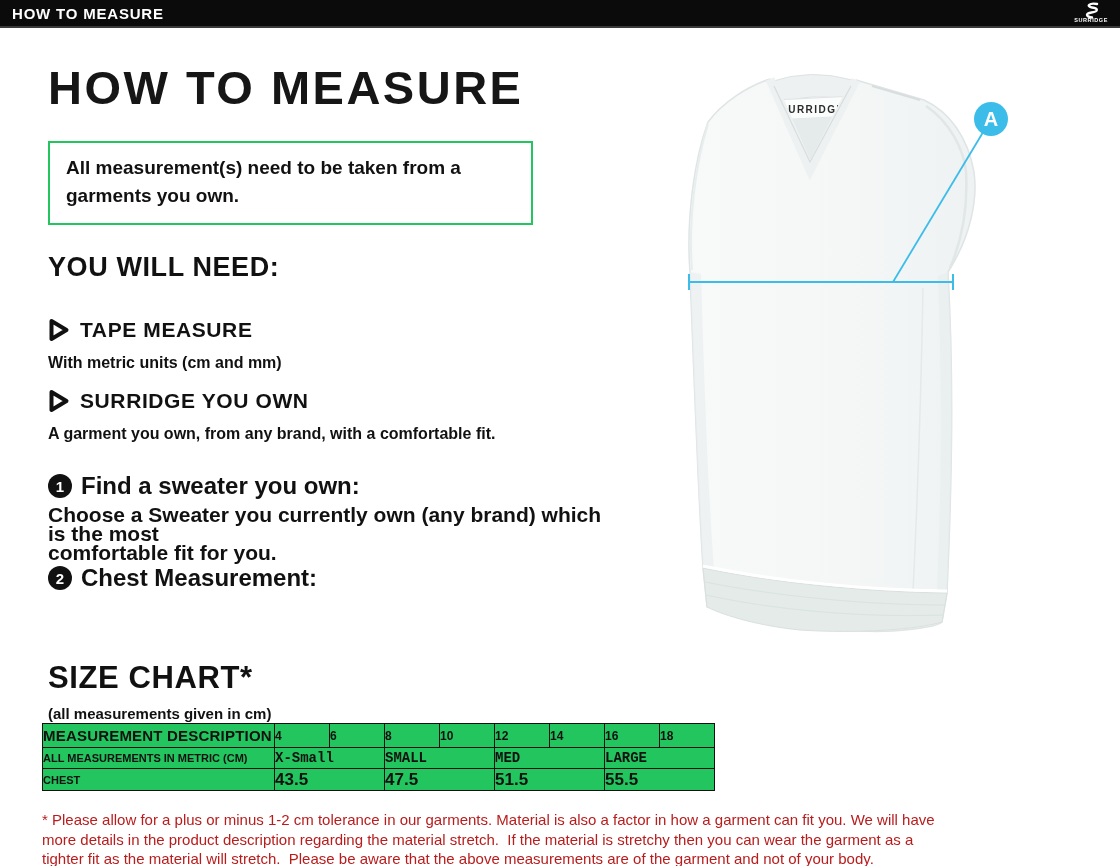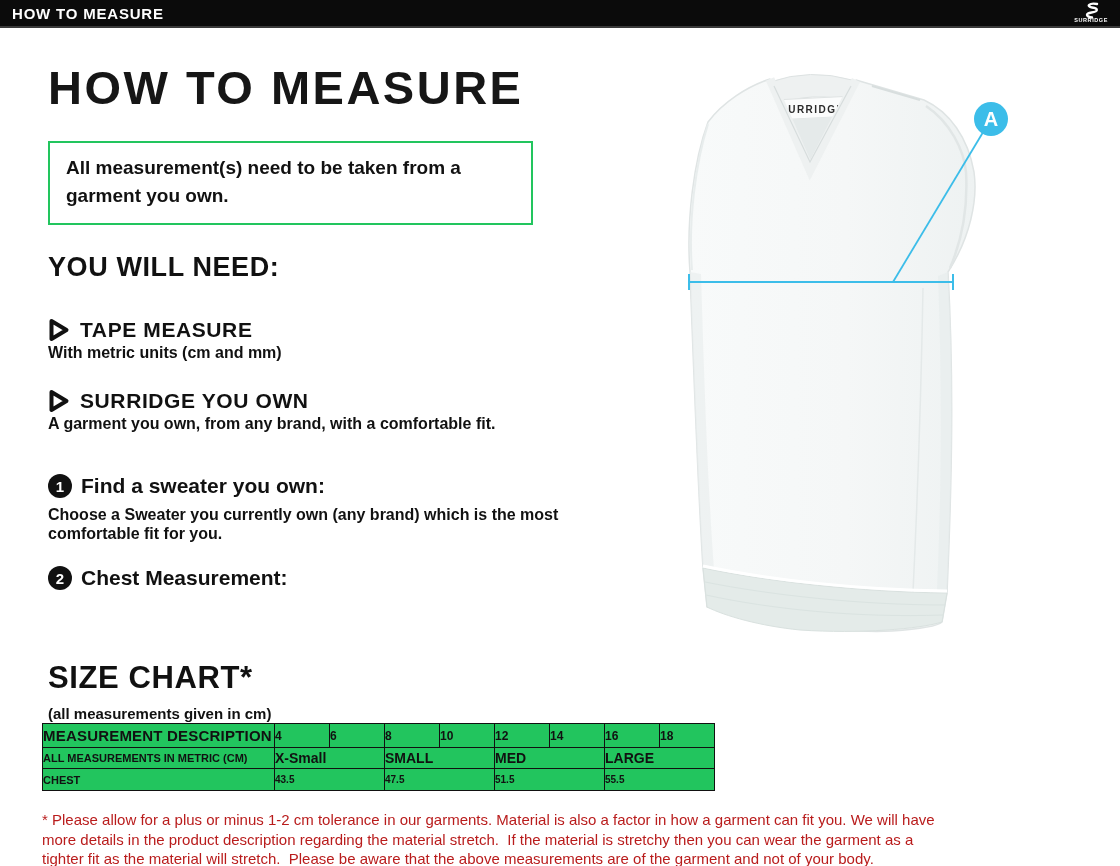--- a/index.html
+++ b/index.html
@@ -21,47 +21,47 @@
             border:2px solid #22c55e;padding:11px 16px 13px 16px;}
   .note-line{font-size:19px;font-weight:bold;line-height:28px;}
 
   .ywn-heading{position:absolute;left:48px;top:252px;margin:0;font-size:27px;font-weight:bold;
                letter-spacing:0.6px;}
 
   .need-item{position:absolute;left:48px;}
   #need-0{top:318px;} #need-1{top:389px;}
   .need-head{display:flex;align-items:center;gap:10px;height:24px;}
   .need-title{font-size:21px;font-weight:bold;letter-spacing:0.6px;}
-  .need-sub{font-size:16px;font-weight:bold;margin-top:2px;}
+  .need-sub{font-size:16px;font-weight:bold;margin-top:12px;}
 
   .step{position:absolute;left:48px;width:575px;}
   #step-0{top:474px;} #step-1{top:566px;}
   .step-head{display:flex;align-items:center;gap:9px;height:24px;}
   .step-num{width:24px;height:24px;border-radius:50%;background:#111;color:#fff;font-size:15px;
             font-weight:bold;display:flex;align-items:center;justify-content:center;flex:0 0 auto;}
-  .step-title{font-size:21px;font-weight:bold;text-align:right;}
+  .step-title{font-size:24px;font-weight:bold;text-align:right;}
   .step-body{margin-top:7px;}
-  .step-body-line{font-size:16px;font-weight:bold;line-height:19px;white-space:pre-wrap;}
+  .step-body-line{font-size:21px;font-weight:bold;line-height:19px;white-space:pre-wrap;}
 
   .size-chart-head{position:absolute;left:48px;top:660px;display:flex;align-items:baseline;gap:9px;flex-direction:column;}
   .sc-title{font-size:31px;font-weight:bold;letter-spacing:0.6px;}
   .sc-sub{font-size:15px;font-weight:bold;}
 
   table.size-table{position:absolute;left:42px;top:723px;border-collapse:collapse;}
   table.size-table td{border:1.5px solid #111;padding:0;text-align:left;vertical-align:middle;
                       background:#22c55e;}
   td.col0{width:231px;text-align:left;padding-left:4px;}
   td.size-col{width:54px;}
   tr.r1 td{height:23px;} tr.r2 td{height:20px;} tr.r3 td{height:21px;}
   tr.r1 td.col0{font-size:15px;font-weight:bold;letter-spacing:0.2px;}
   tr.r1 td.size-col{font-size:12px;font-weight:bold;}
   tr.r2 td.col0{font-size:11px;font-weight:bold;}
-  tr.r2 td.group-col{font-size:14px;font-weight:bold;}
+  tr.r2 td.group-col{font-size:14px;font-weight:bold;font-family:Liberation Mono, monospace;}
   tr.r3 td.col0{font-size:11px;font-weight:bold;}
-  tr.r3 td.value-col{font-size:10px;font-weight:bold;}
+  tr.r3 td.value-col{font-size:17px;font-weight:bold;}
 
   .footnote{position:absolute;left:42px;top:810px;width:1060px;}
   .footnote-line{font-size:15px;line-height:19.5px;color:#b91c1c;white-space:pre-wrap;}
 
   
   .diagram{position:absolute;left:620px;top:60px;width:400px;height:620px;}
 </style>
 </head>
 <body>
 
@@ -74,21 +74,21 @@
         <path d="M18 2 C10 0.5 7 4.5 13 5.5 C19.5 6.5 19.5 9.5 12.5 10.5 C6 11.5 7 14.5 13 15.5" fill="none" stroke="#ffffff" stroke-width="2.4" stroke-linecap="round"></path>
       </svg>
       <span class="brand-name">SURRIDGE</span>
     </div>
   </header>
 
   <h1 class="page-title">HOW TO MEASURE</h1>
 
   <div class="note-box">
     <div class="note-line">All measurement(s) need to be taken from a</div>
-    <div class="note-line">garment you own.</div>
+    <div class="note-line">garments you own.</div>
   </div>
 
   <h2 class="ywn-heading">YOU WILL NEED:</h2>
 
   <div class="need-item" id="need-0">
     <div class="need-head">
       <svg width="22" height="24" viewBox="0 0 22 24">
         <path d="M3.5 3 L18.5 12 L3.5 21 Z" fill="none" stroke="#111" stroke-width="4" stroke-linejoin="round"></path>
       </svg>
       <span class="need-title">TAPE MEASURE</span>

